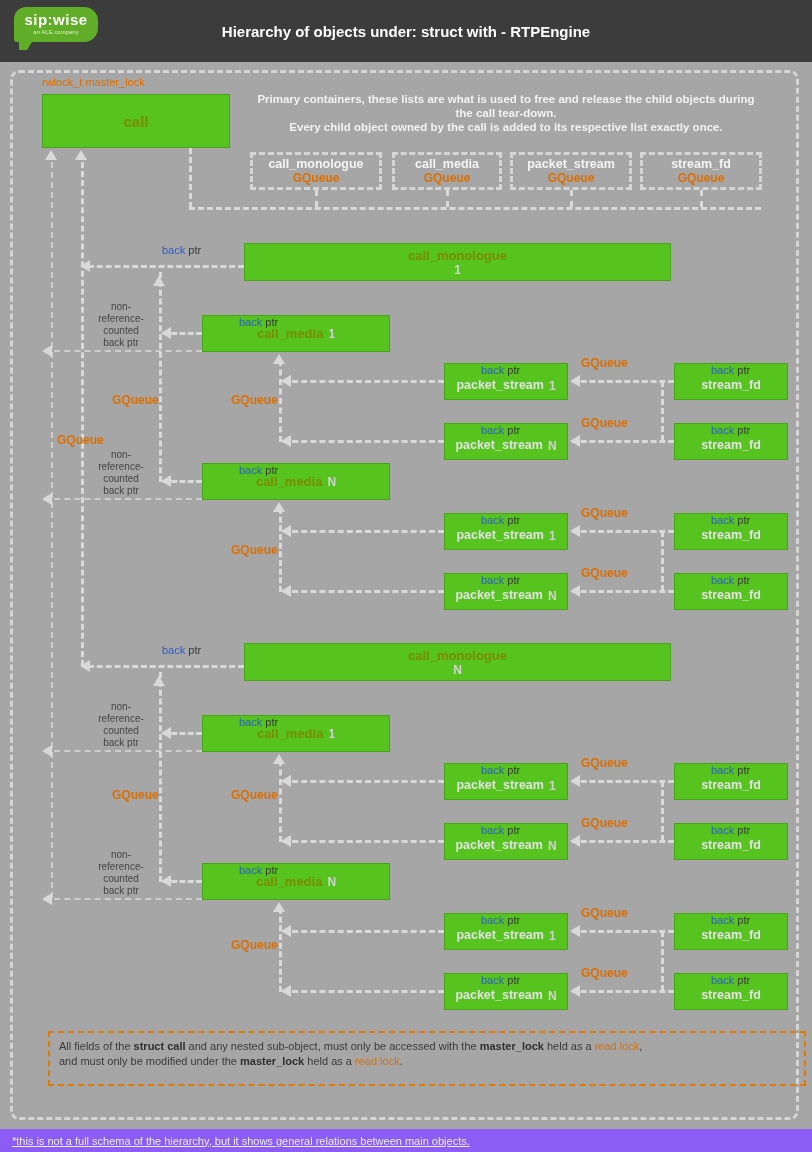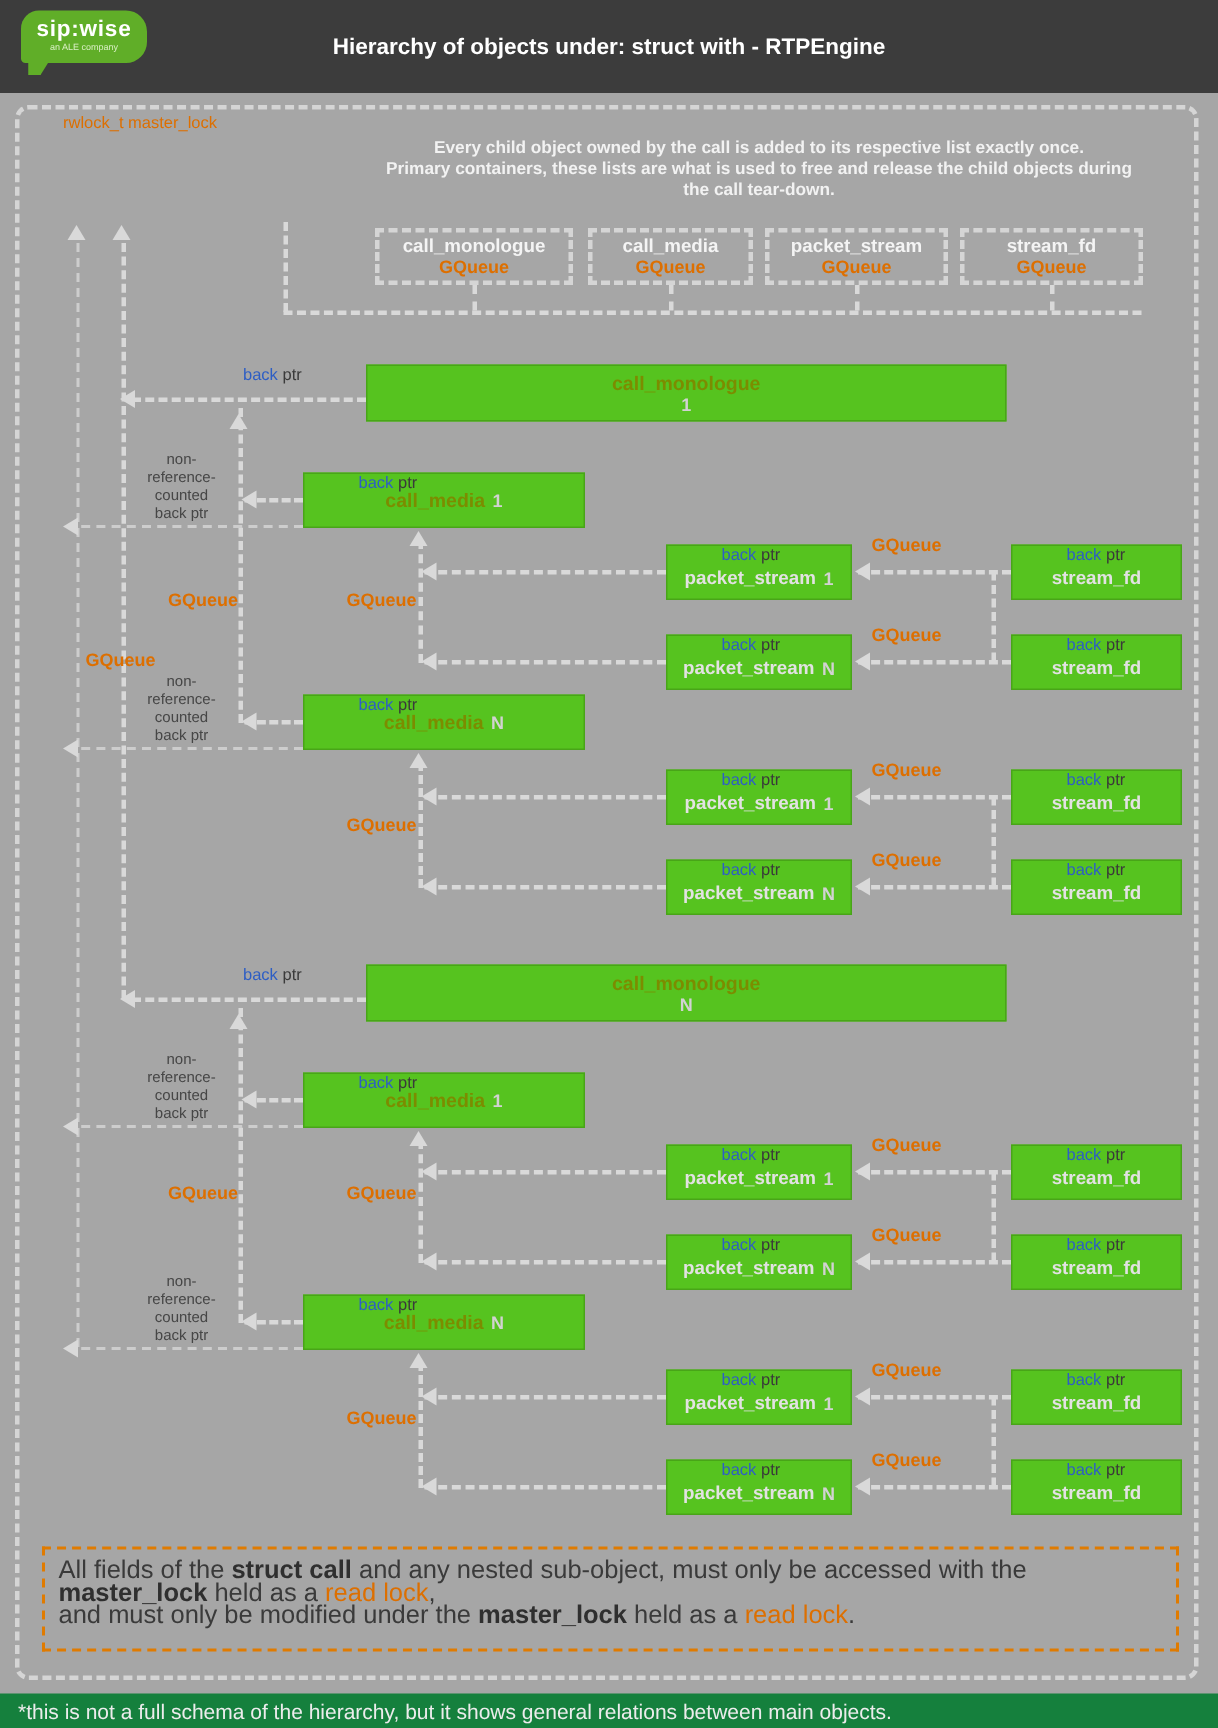--- a/index.html
+++ b/index.html
@@ -10,22 +10,22 @@
   .hdr-title{position:absolute;left:0;top:0;width:100%;height:62px;display:flex;align-items:center;
              justify-content:center;color:#ffffff;font-weight:bold;font-size:15px;}
   .logo{position:absolute;left:14px;top:7px;width:90px;height:50px;}
   .bubble{position:relative;background:#60ae28;border-radius:12px 14px 14px 3px;width:72px;
           padding:5px 6px 6px;text-align:center;}
   .bubble:after{content:"";position:absolute;left:5px;bottom:-8px;width:0;height:0;
           border:8px solid transparent;border-top-color:#60ae28;border-left-color:#60ae28;
           border-bottom-width:0;border-right-width:5px;}
   .btext{display:block;color:#ffffff;font-weight:bold;font-size:15px;line-height:16px;letter-spacing:.5px;}
   .btag{display:block;color:#d9efc4;font-size:6px;line-height:8px;}
-  .ftr{position:absolute;left:0;top:1129px;width:812px;height:23px;background:#15803d;color:#ececec;
-       font-size:14px;display:flex;align-items:center;padding-left:12px;box-sizing:border-box;}
+  .ftr{position:absolute;left:0;top:1129px;width:812px;height:23px;background:#8b5cf6;color:#ececec;
+       font-size:11px;display:flex;align-items:center;padding-left:12px;box-sizing:border-box;text-decoration:underline;}
   
   .canvas{position:absolute;left:10px;top:70px;width:783px;height:1044px;border:3px dashed #d5d5d5;border-radius:9px;}
   
   .gbox{position:absolute;background:#56c31f;border:1px solid #48a518;box-sizing:border-box;
         display:flex;align-items:center;justify-content:center;}
   .col{flex-direction:column;}
   .ti{font-weight:bold;font-size:13px;color:#7c8c00;line-height:15px;white-space:nowrap;}
   .ti.light{color:#e2e2e2;font-size:12.5px;}
   .nm{font-weight:bold;font-size:12px;color:#d2d2d2;line-height:14px;margin-left:5px;}
   .col .nm{margin-left:0;}
@@ -48,22 +48,22 @@
   
   .bp{position:absolute;font-size:11px;white-space:nowrap;}
   .bp .b{color:#2e5ec4;padding-left:45px;}
   .bp .p{color:#3a3a3a;}
   .gq{position:absolute;color:#dd6f00;font-weight:bold;font-size:12px;white-space:nowrap;}
   .nr{position:absolute;width:66px;text-align:center;font-size:10px;line-height:12px;color:#464646;}
   .mlock{position:absolute;left:42px;top:76px;color:#dd6f00;font-size:11px;}
   .intro{position:absolute;left:250px;top:92px;width:512px;text-align:center;color:#f2f2f2;
          font-weight:bold;font-size:11.5px;line-height:14px;}
   
-  .legend{position:absolute;left:28px;top:1031px;width:736px;border:2px dashed #e07b00;
-          padding:6px 9px;font-size:17px;line-height:15px;color:#3a3a3a;}
+  .legend{position:absolute;left:48px;top:1031px;width:736px;border:2px dashed #e07b00;
+          padding:6px 9px;font-size:11px;line-height:15px;color:#3a3a3a;}
   .legend .or{color:#dd6f00;}
   .legend b{color:#2f2f2f;}
   .gap{height:9px;}
 </style>
 </head>
 <body>
 
 <div class="screen">
 
   <div class="hdr">
@@ -73,22 +73,22 @@
         <span class="btext">sip:wise</span>
         <span class="btag">an ALE company</span>
       </div>
     </div>
   </div>
 
   <div class="canvas"></div>
 
   <div class="mlock">rwlock_t master_lock</div>
   <div class="intro">
+    <div>Primary containers, these lists are what is used to free and release the child objects during the call tear-down.</div>
     <div>Every child object owned by the call is added to its respective list exactly once.</div>
-    <div>Primary containers, these lists are what is used to free and release the child objects during the call tear-down.</div>
   </div>
 
   <div class="qbox" style="left:250px;top:152px;width:132px">
     <div class="qt">call_monologue</div>
     <div class="qq">GQueue</div>
   </div>
   <div class="qbox" style="left:392px;top:152px;width:110px">
     <div class="qt">call_media</div>
     <div class="qq">GQueue</div>
   </div>
@@ -183,20 +183,23 @@
 
   <div class="ddh" style="left:44px;top:350px;width:158px"></div>
   <div class="al" style="left:42px;top:345px"></div>
   <div class="ddh" style="left:44px;top:498px;width:158px"></div>
   <div class="al" style="left:42px;top:493px"></div>
   <div class="ddh" style="left:44px;top:750px;width:158px"></div>
   <div class="al" style="left:42px;top:745px"></div>
   <div class="ddh" style="left:44px;top:898px;width:158px"></div>
   <div class="al" style="left:42px;top:893px"></div>
 
+  <div class="gbox col" style="left:42px;top:94px;width:188px;height:54px">
+    <span class="ti callti">call</span>
+  </div>
 
   <div class="gbox col" style="left:244px;top:243px;width:427px;height:38px">
     <span class="ti">call_monologue</span>
     <span class="nm">1</span>
   </div>
   <div class="gbox col" style="left:244px;top:643px;width:427px;height:38px">
     <span class="ti">call_monologue</span>
     <span class="nm">N</span>
   </div>
 

